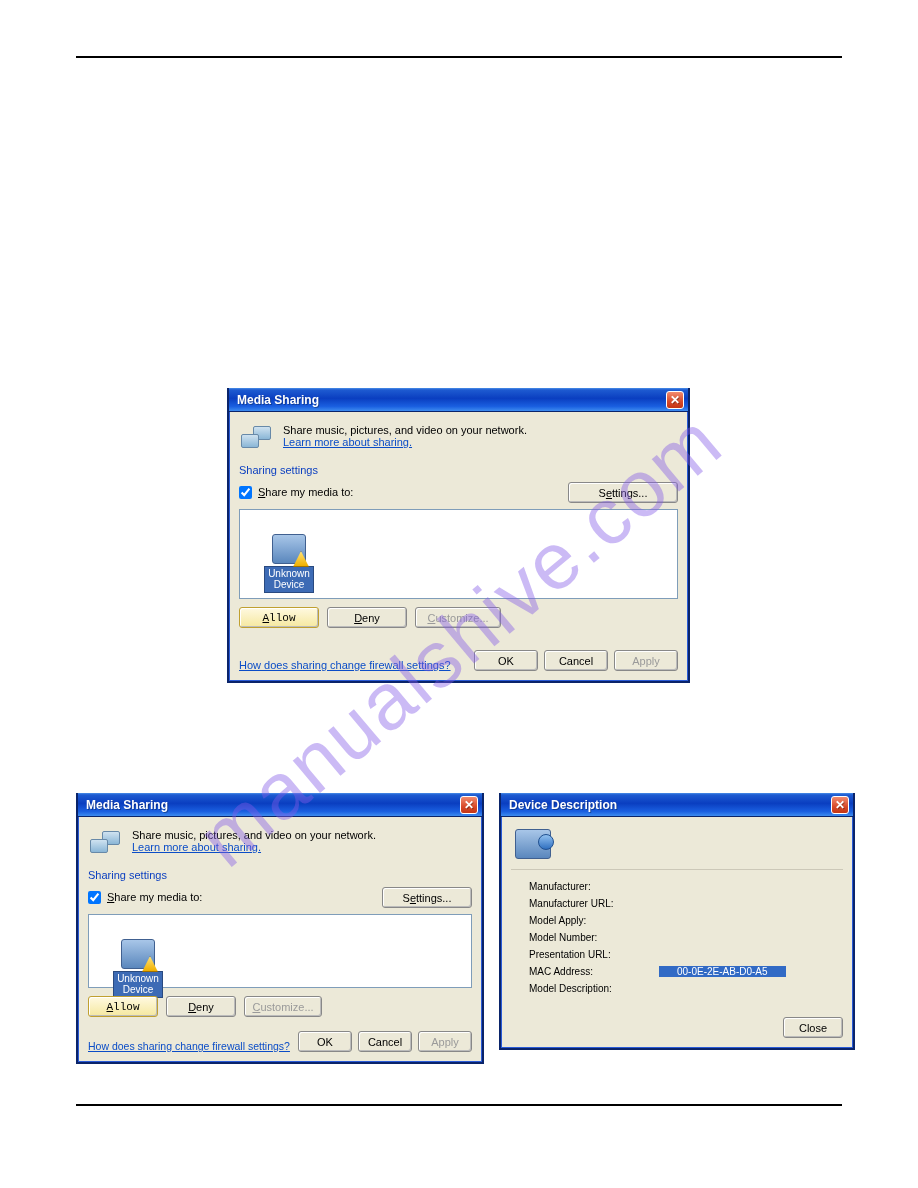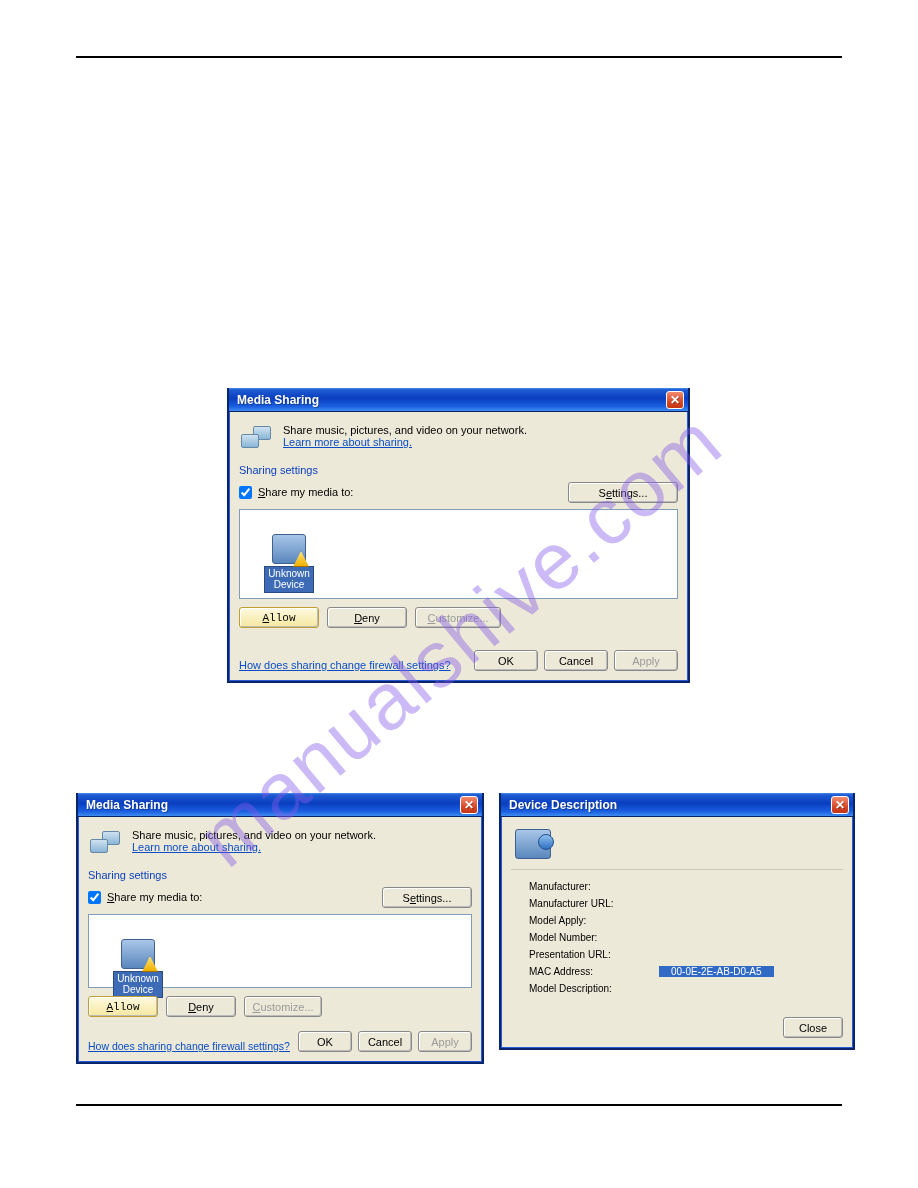--- a/index.html
+++ b/index.html
@@ -214,21 +214,21 @@
   .prop-field {
     display: flex;
     gap: 20px;
     font-size: 10px;
     padding: 3px 0;
   }
   .prop-field .k { width: 110px; }
   .prop-mac {
     background: #316ac5;
     color: #fff;
-    padding: 0 12px;
+    padding: 0 18px;
   }
 
   
   #dlg1 { left: 227px; top: 388px; width: 463px; }
   #dlg2 { left: 76px;  top: 793px; width: 408px; }
   #dlg2 .device-well { height: 74px; }
   #dlg2 .footer-row { margin-top: 14px; }
   #dlg3 { left: 499px; top: 793px; width: 356px; }
 </style>
 </head>

